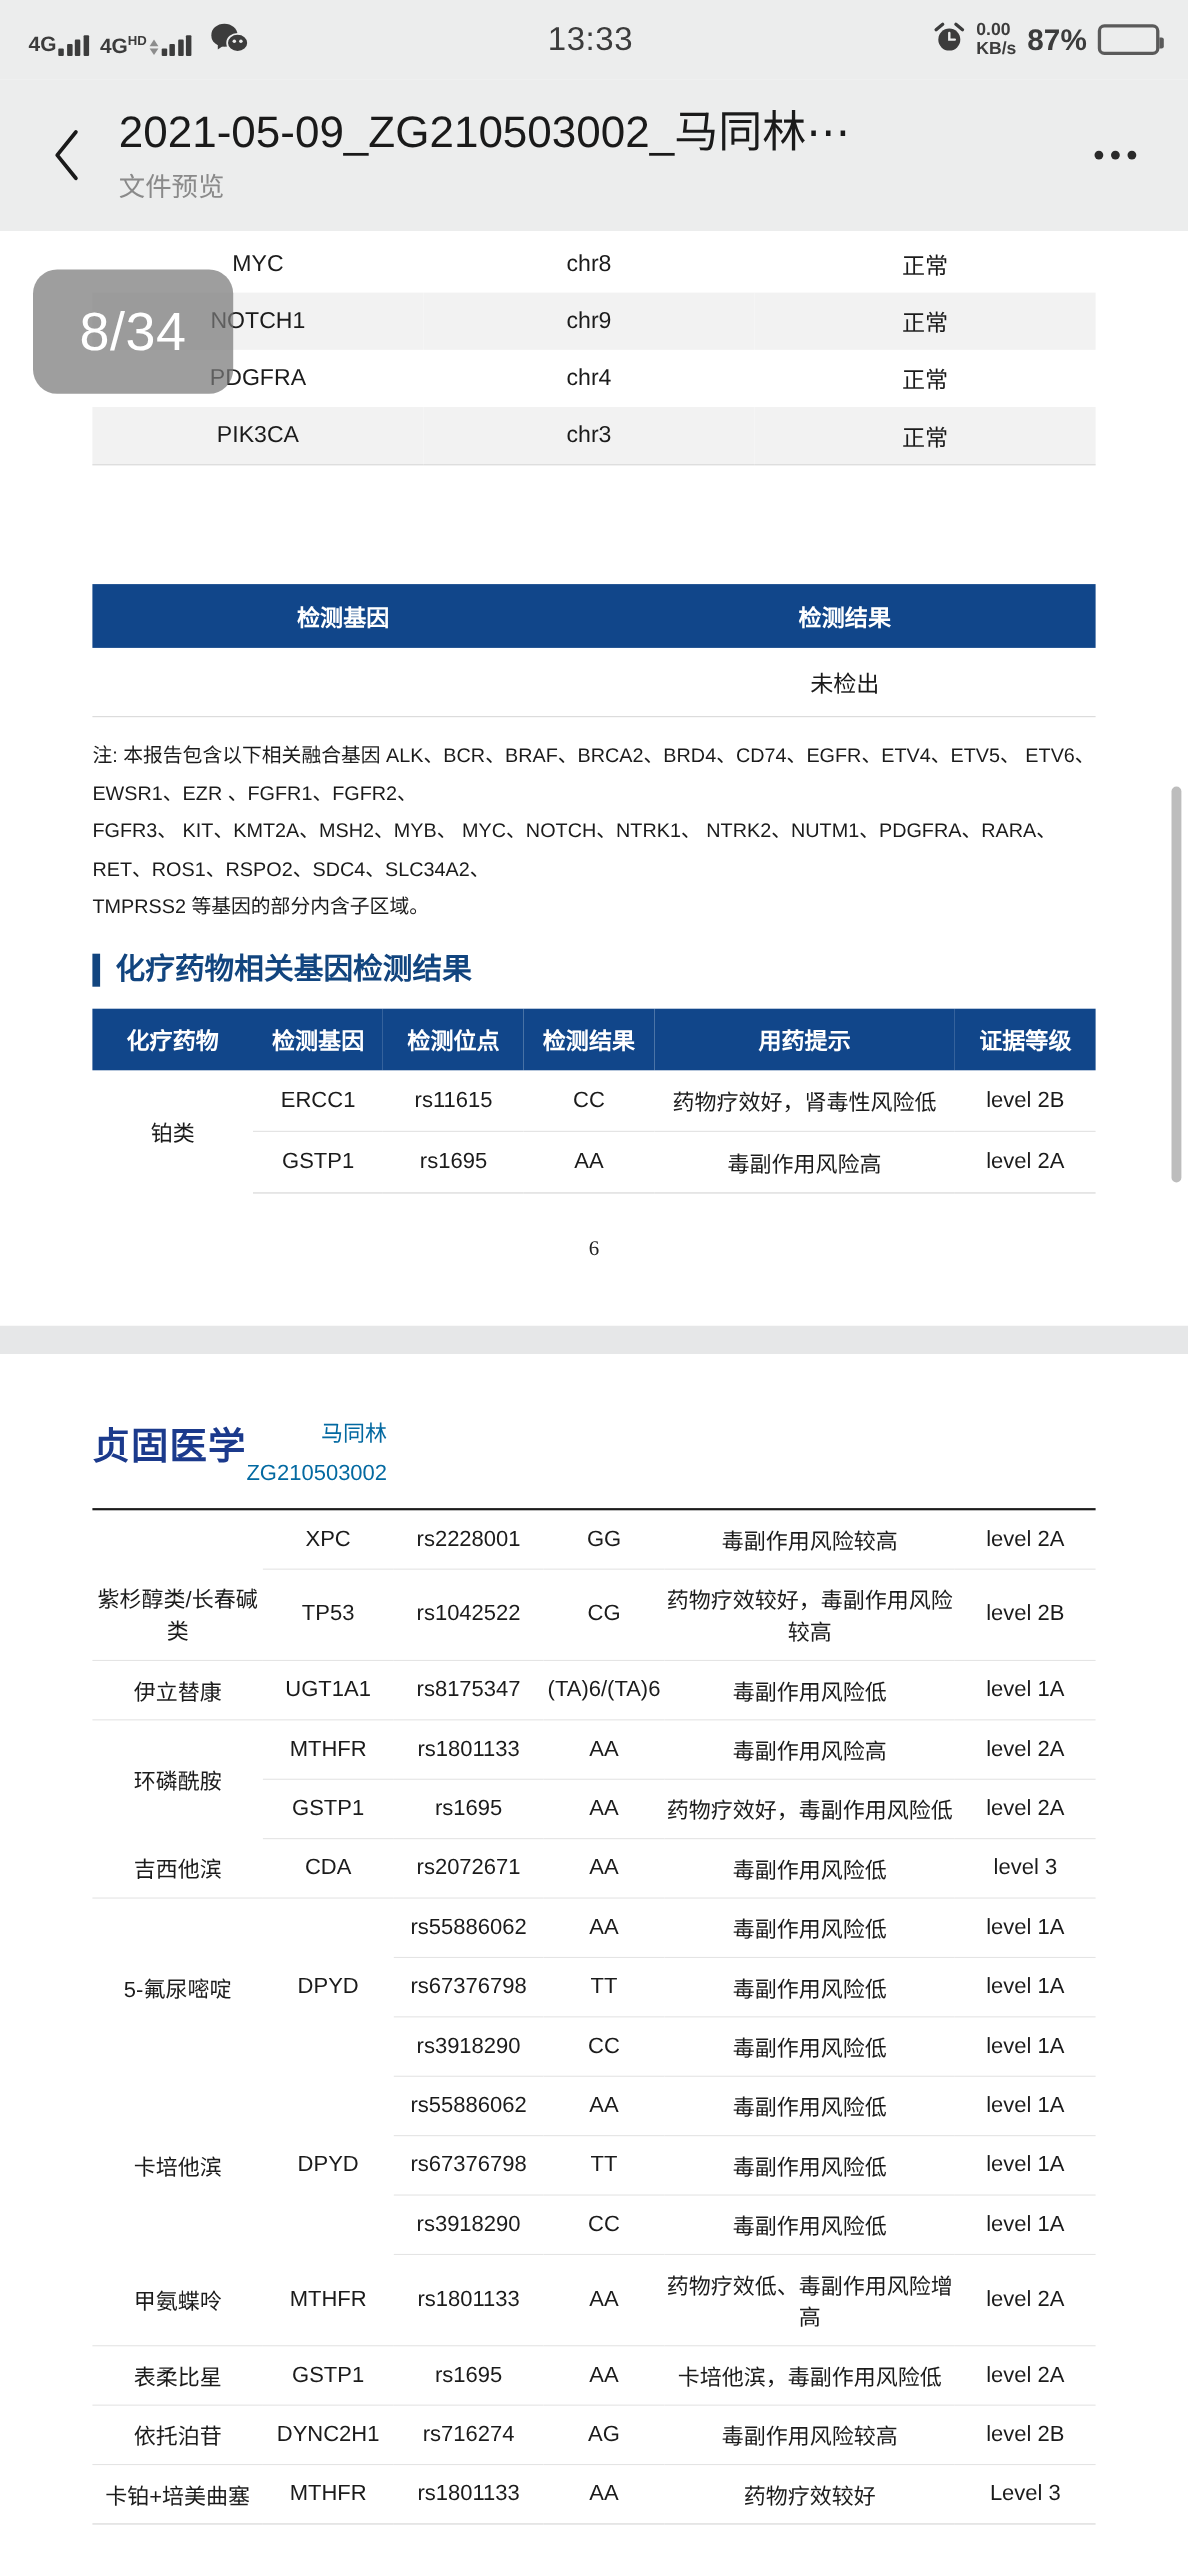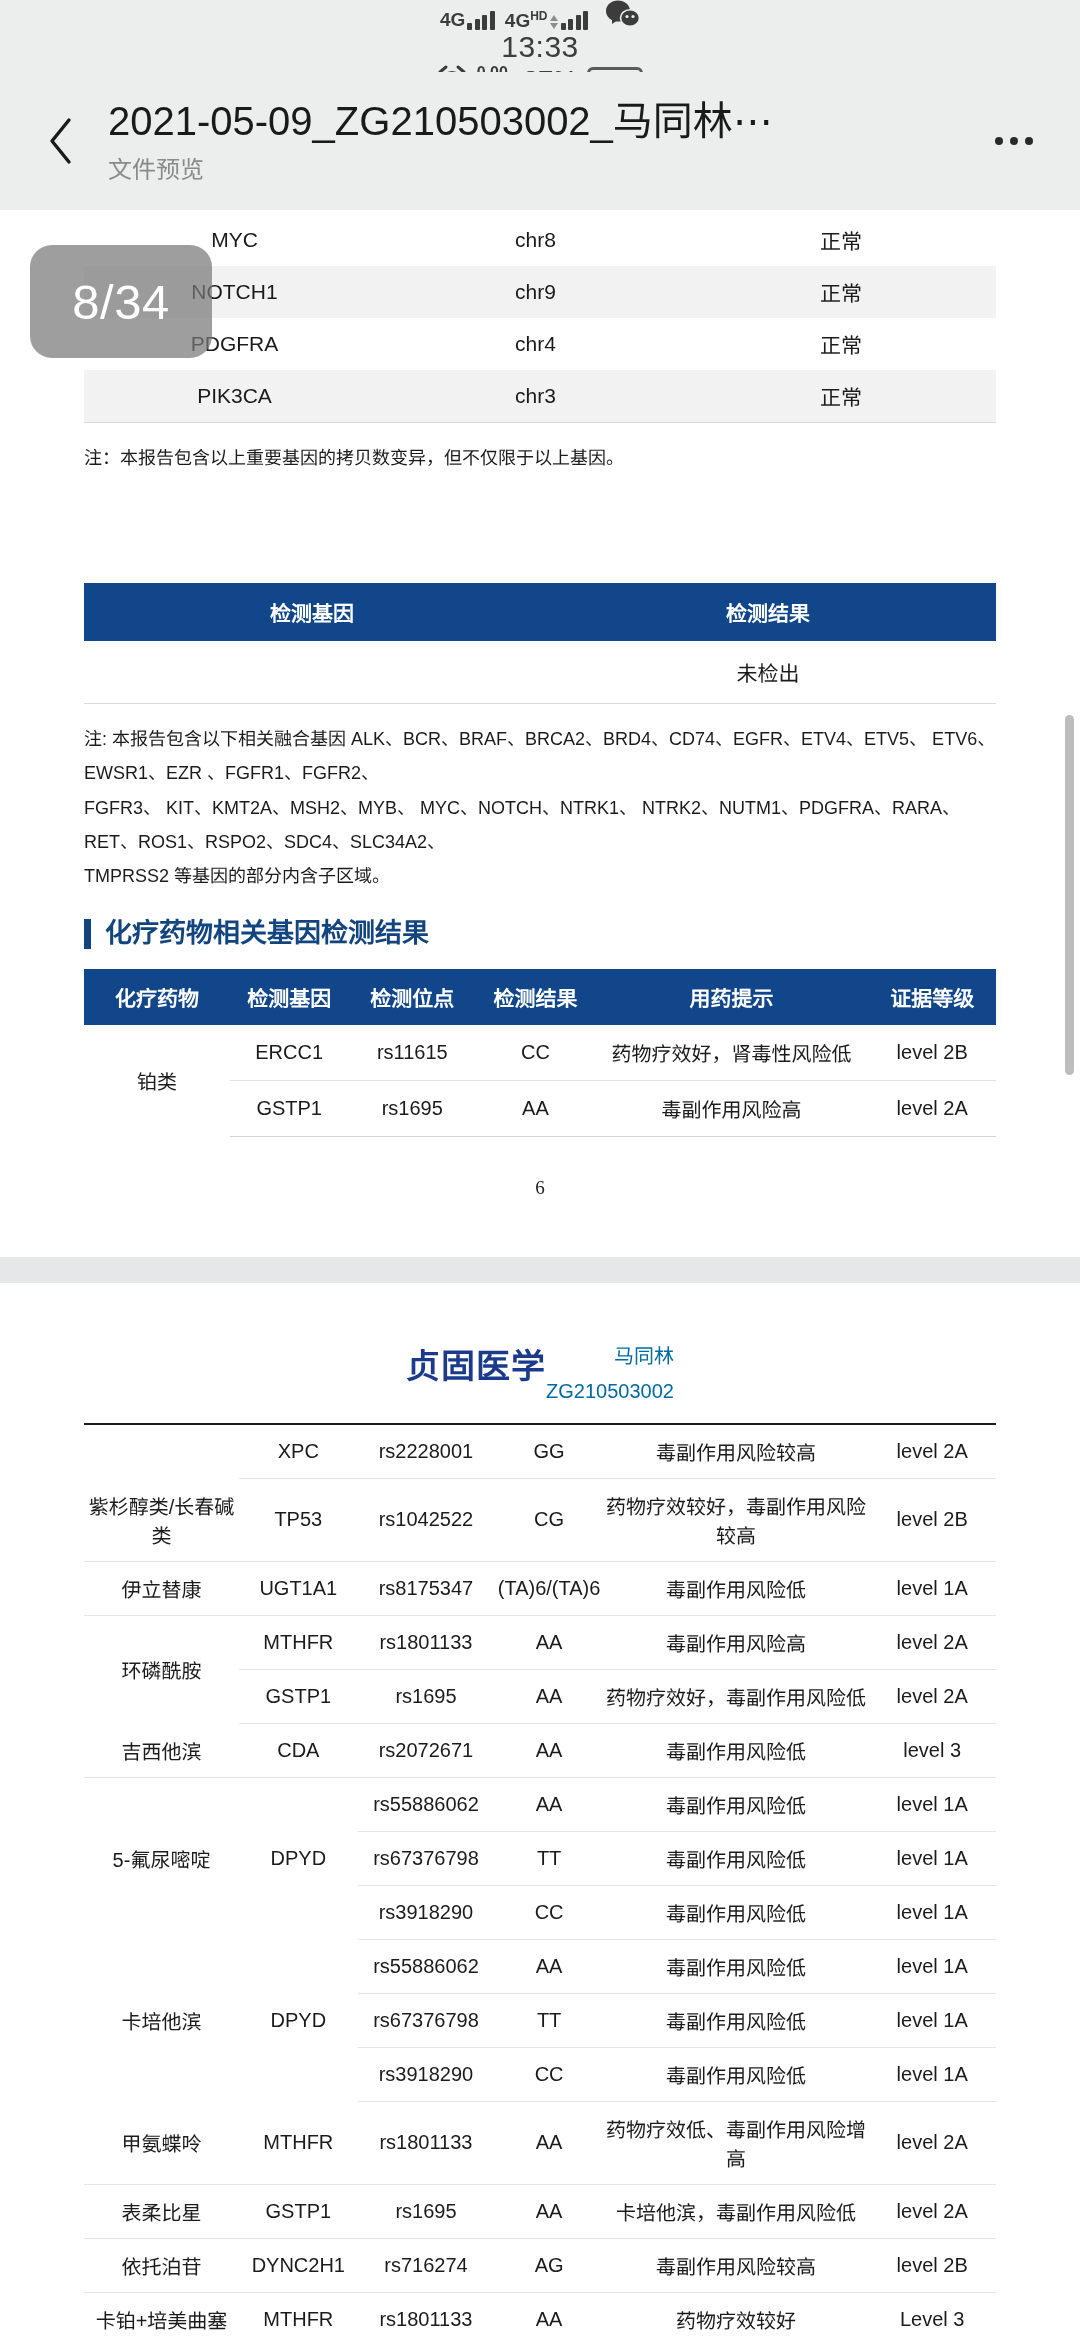--- a/index.html
+++ b/index.html
@@ -9,21 +9,21 @@
     background: #ffffff;
     font-family: "Liberation Sans", "DejaVu Sans", sans-serif;
     overflow: hidden;
   }
   .screen { position: relative; width: 1080px; height: 2340px; background: #ffffff; }
 
   
   .statusbar {
     position: absolute; top: 0; left: 0; width: 1080px; height: 72px;
     background: #eceded; display: flex; align-items: center;
-    padding: 0 26px; color: #3c3c3c; flex-direction: column;
+    padding: 0 26px; color: #3c3c3c;
   }
   .sb-left { display: flex; align-items: flex-end; gap: 10px; }
   .sig { display: flex; align-items: flex-end; }
   .sig .tag { font-size: 19px; font-weight: 700; line-height: 1; margin-right: 2px; align-self: flex-start; position: relative; top: 2px; }
   .sig .tag sup { font-size: 12px; font-weight: 700; vertical-align: super; }
   .bars { display: flex; align-items: flex-end; gap: 2.5px; height: 22px; }
   .bars i { display: block; width: 5px; background: #3c3c3c; border-radius: 1px; }
   .bars i:nth-child(1) { height: 7px; }
   .bars i:nth-child(2) { height: 11px; }
   .bars i:nth-child(3) { height: 15px; }
@@ -101,21 +101,21 @@
   .tbl-chemo { font-size: 20px; color: #1b1b1b; }
   .tbl-chemo td { text-align: center; padding: 13px 4px; }
   .tbl-chemo tr.row td { border-bottom: 1px solid #e2e2e2; }
   .tbl-chemo tr.row:last-child td { border-bottom: 1px solid #d4d4d4; }
   .tbl-chemo td.nb { border-bottom: none !important; }
 
   .pagenum { text-align: center; font-size: 19px; color: #222; padding: 40px 0 54px; font-family: "Liberation Serif", serif; }
 
   
   .brand { font-size: 34px; font-weight: 700; color: #1b3a8c; letter-spacing: 1px; }
-  .p2head { display: flex; align-items: flex-start; justify-content: center; padding-top: 52px; }
+  .p2head { display: flex; align-items: flex-start; justify-content: flex-start; padding-top: 52px; }
   .p2head .pinfo { text-align: right; font-size: 20px; color: #0369a1; line-height: 1.75; }
   .p2rule { border-bottom: 2px solid #1b1b1b; margin-top: 14px; }
 
   .tbl-pgx { font-size: 20px; color: #1b1b1b; width: 100%; }
   .tbl-pgx td { text-align: center; padding: 12px 2px; border-bottom: 1px solid #e4e4e4; }
   .tbl-pgx td.nb { border-bottom: none; }
   .tbl-pgx td.grp { vertical-align: middle; }
   .tbl-pgx tr:last-child td { border-bottom: 1px solid #d4d4d4; }
 </style>
 </head>
@@ -220,21 +220,20 @@
               <td class="c3">正常</td>
             </tr>
             <tr class="alt">
               <td class="c1 cnv-bottomline">PIK3CA</td>
               <td class="c2 cnv-bottomline">chr3</td>
               <td class="c3 cnv-bottomline">正常</td>
             </tr>
           </tbody>
         </table>
 
-        <div class="note-line">注：本报告包含以上重要基因的拷贝数变异，但不仅限于以上基因。</div>
 
         <div style="height:108px"></div>
 
 
         <table class="tbl-fusion">
           <tbody>
             <tr class="bluehead">
               <td style="width:50%">检测基因</td>
               <td style="width:50%">检测结果</td>
             </tr>

